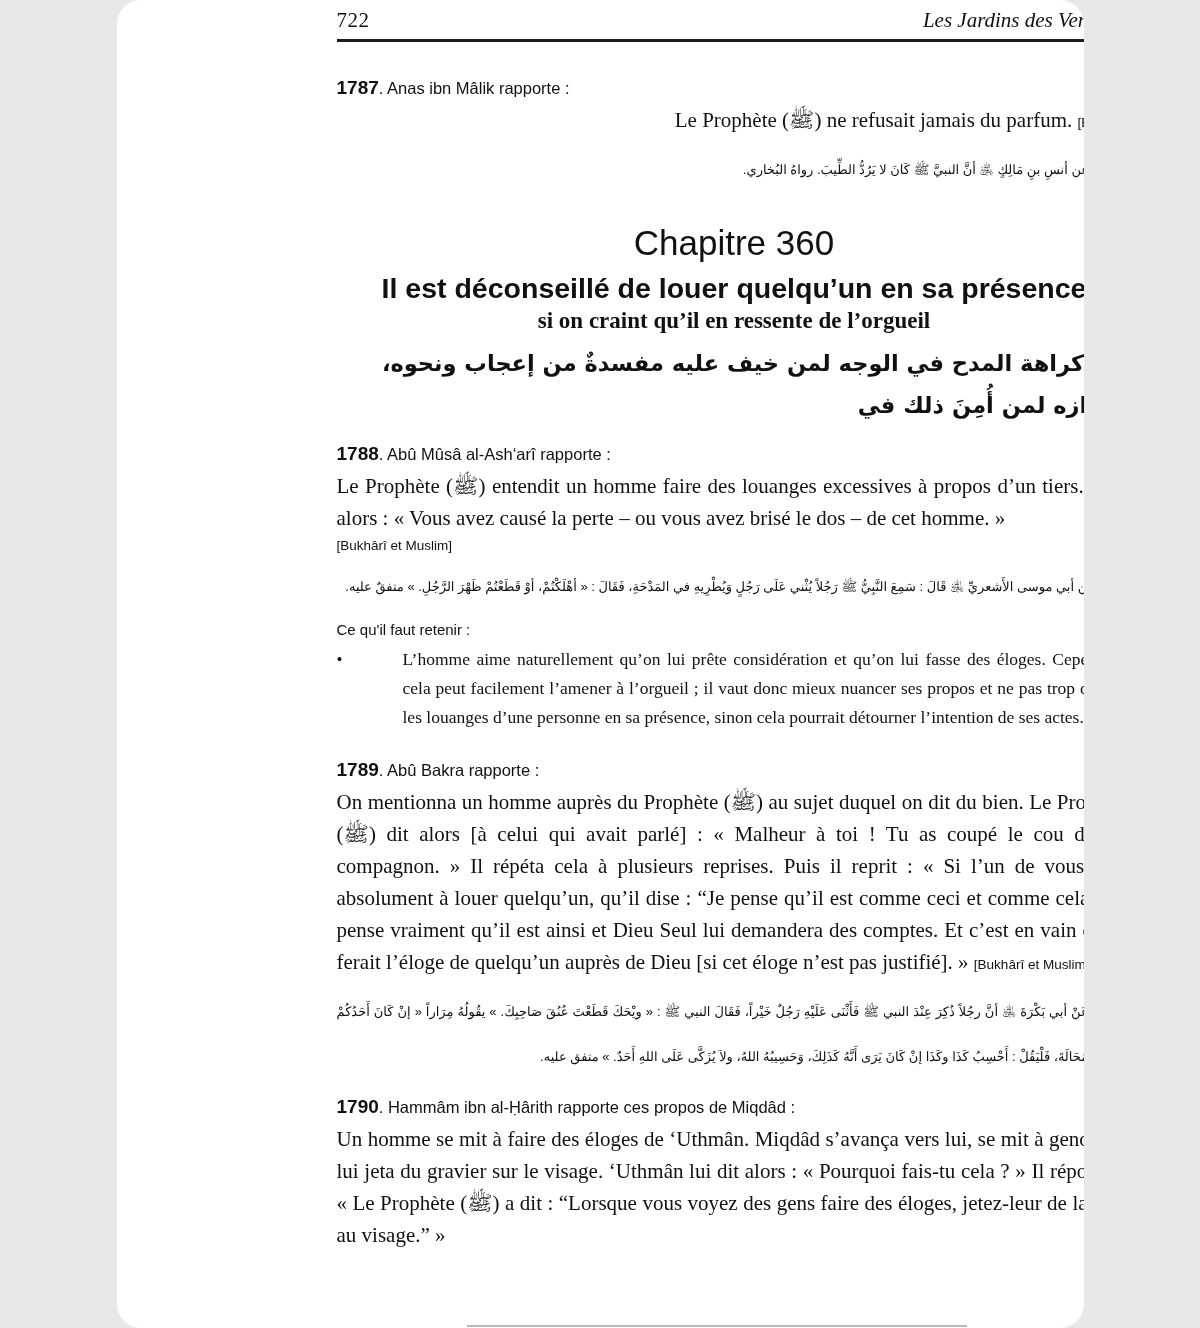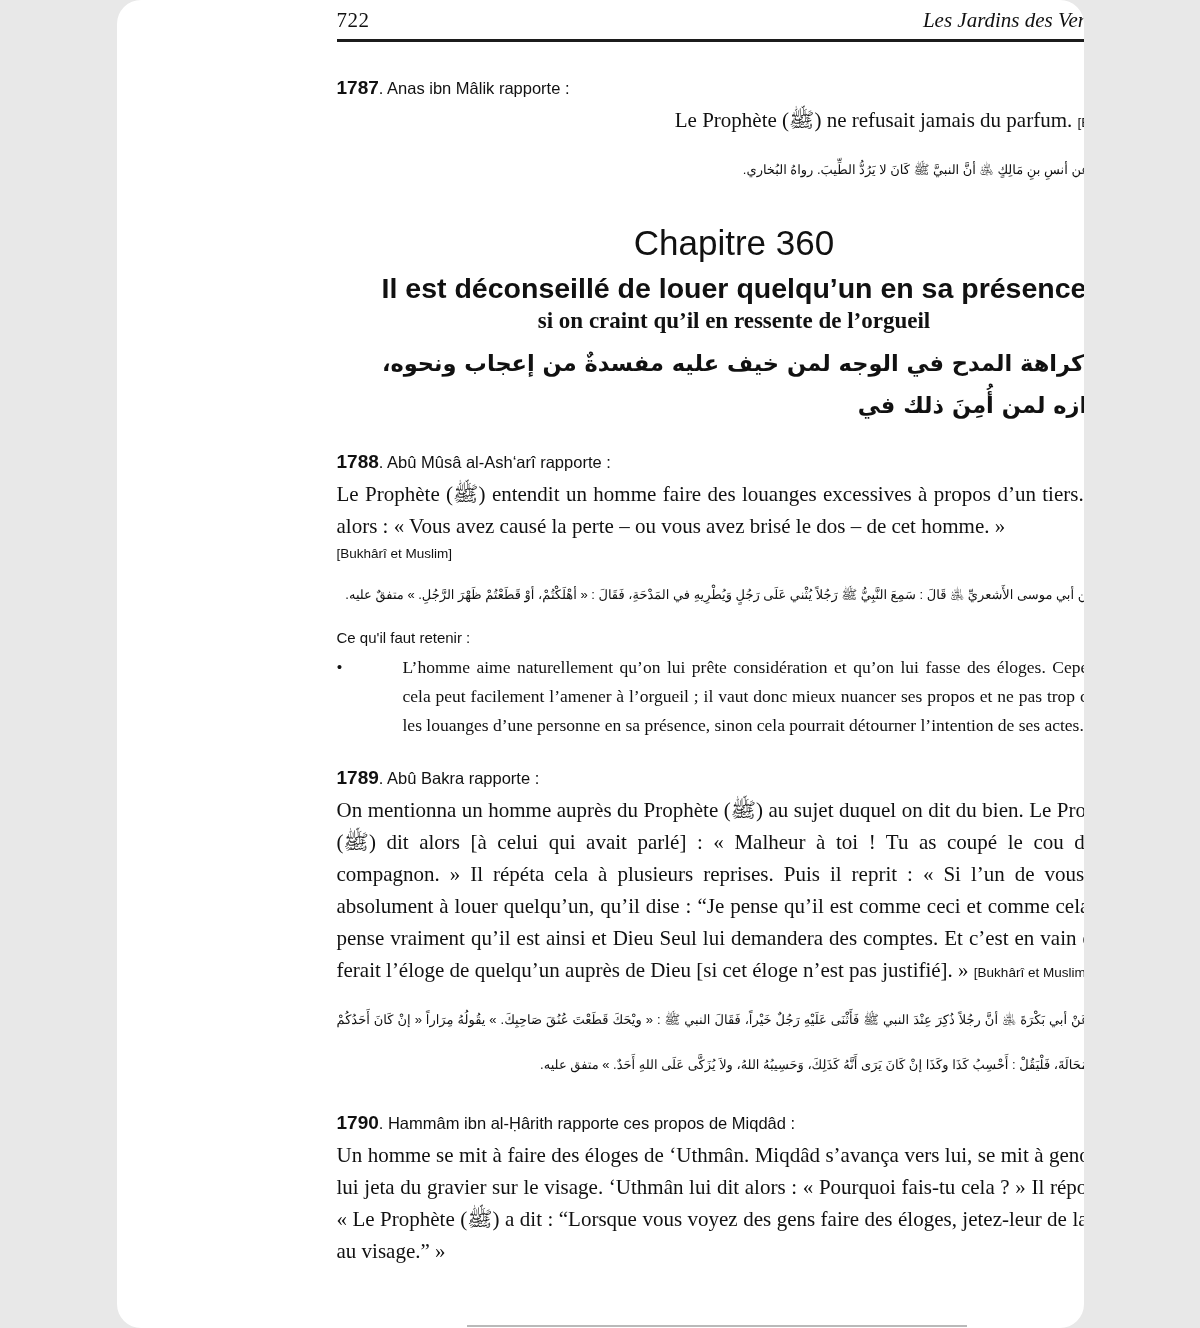--- a/index.html
+++ b/index.html
@@ -141,21 +141,21 @@
   }
   .note-text {
     flex: 1;
     font-size: 17.5px;
     line-height: 29px;
     text-align: justify;
     margin-left: 48px;
   }
 
   .mt-lg { margin-top: 26px; }
-  .mt-md { margin-top: 24px; }
+  .mt-md { margin-top: 16px; }
 
   
   .bottom-scan-line {
     position: absolute;
     left: 350px;
     bottom: 1px;
     width: 500px;
     height: 2px;
     background: #b9b9b9;
   }

